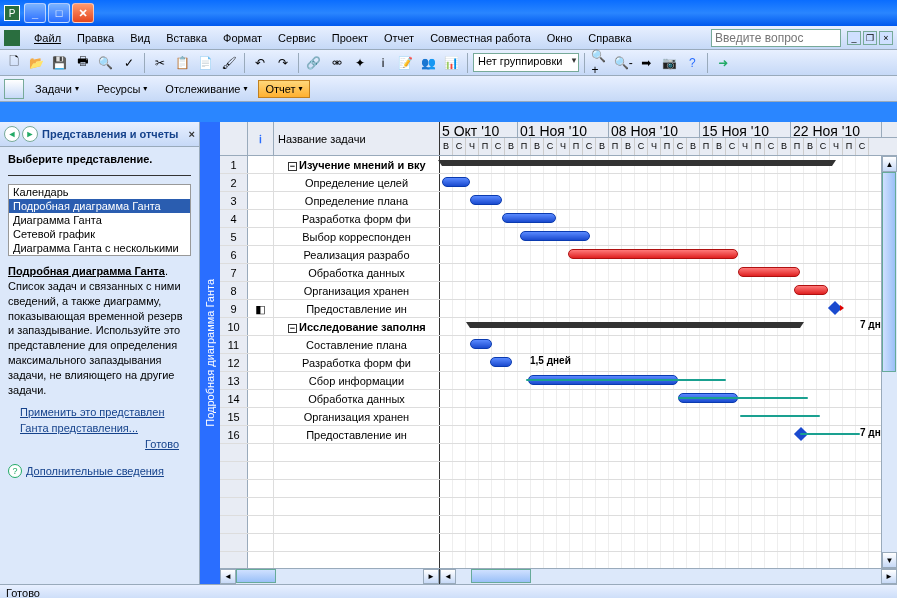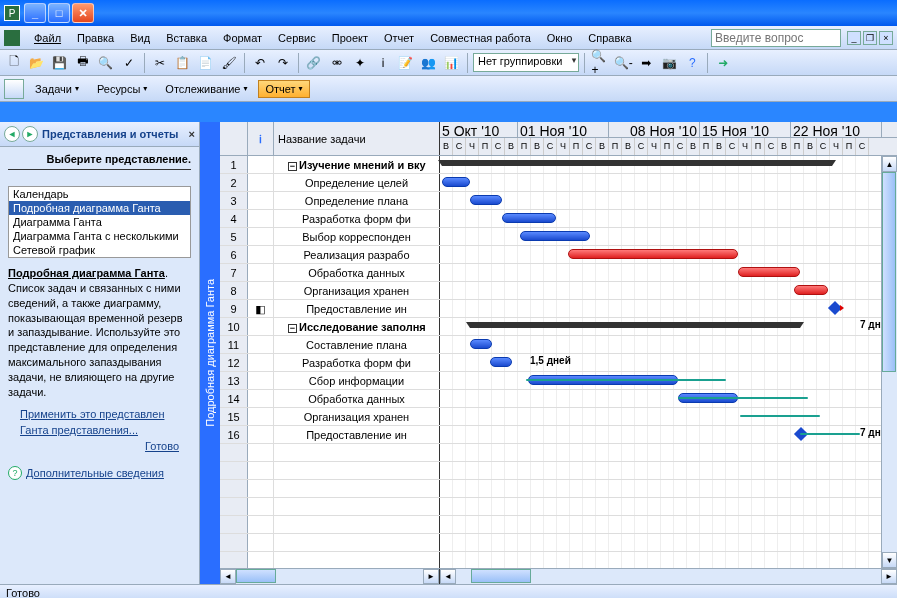--- a/index.html
+++ b/index.html
@@ -38,21 +38,21 @@
 
 .main-area { display: flex; height: 462px; }
 
 .sidepane { width: 200px; background: #dce8fa; border-right: 1px solid #9ab; display: flex; flex-direction: column; }
 .sp-header { background: linear-gradient(to bottom,#e8f0ff,#c6d9f7); padding: 4px; display: flex; align-items: center; gap: 4px; border-bottom: 1px solid #9ab; }
 .sp-nav { display: flex; gap: 2px; }
 .sp-nav-btn { width: 16px; height: 16px; border: 1px solid #7a9; background: #fff; border-radius: 8px; display: flex; align-items: center; justify-content: center; font-size: 9px; color: #2a6; }
 .sp-title { font-weight: bold; color: #15428b; flex: 1; }
 .sp-close { font-weight: bold; color: #333; cursor: default; }
 .sp-body { padding: 6px 8px; overflow: hidden; }
-.sp-heading { font-weight: bold; border-bottom: 1px solid #333; padding-bottom: 4px; margin-bottom: 16px; text-align: right; }
+.sp-heading { font-weight: bold; border-bottom: 1px solid #333; padding-bottom: 10px; margin-bottom: 8px; }
 .sp-list { background: #fff; border: 1px solid #999; margin-bottom: 8px; }
 .sp-list-item { padding: 1px 4px; }
 .sp-list-item.selected { background: #2a5db0; color: #fff; }
 .sp-desc { margin-bottom: 8px; line-height: 1.35; }
 .sp-desc b { font-weight: bold; text-decoration: underline; }
 .sp-link { color: #15428b; text-decoration: underline; display: block; margin: 4px 12px; cursor: default; }
 .sp-link.right { text-align: right; }
 .sp-footer { padding: 4px 8px; display: flex; align-items: center; gap: 4px; color: #15428b; }
 .sp-footer .qicon { width: 14px; height: 14px; background: #fff; border: 1px solid #2a6; border-radius: 7px; display: flex; align-items: center; justify-content: center; font-size: 9px; color: #2a6; }
 
@@ -204,22 +204,22 @@
       </div>
       <span class="sp-title">Представления и отчеты</span>
       <span class="sp-close">×</span>
     </div>
     <div class="sp-body">
       <div class="sp-heading">Выберите представление.</div>
       <div class="sp-list" id="view-list">
           <div class="sp-list-item">Календарь</div>
           <div class="sp-list-item selected">Подробная диаграмма Ганта</div>
           <div class="sp-list-item">Диаграмма Ганта</div>
+          <div class="sp-list-item">Сетевой график</div>
           <div class="sp-list-item">Диаграмма Ганта с несколькими</div>
-          <div class="sp-list-item">Сетевой график</div>
         </div>
       <div class="sp-desc">
         <b>Подробная диаграмма Ганта</b><span>. Список задач и связанных с ними сведений, а также диаграмму, показывающая временной резерв и запаздывание. Используйте это представление для определения максимального запаздывания задачи, не влияющего на другие задачи.</span>
       </div>
       <a class="sp-link">Применить это представлен</a>
       <a class="sp-link">Ганта представления...</a>
       <a class="sp-link right">Готово</a>
     </div>
     <div class="sp-footer">
       <span class="qicon">?</span>
@@ -233,21 +233,21 @@
 
   <div class="grid-area">
     <div class="grid-header">
       <div class="gh-corner"></div>
       <div class="gh-info">ℹ</div>
       <div class="gh-name">Название задачи</div>
       <div class="gh-timeline">
         <div class="tl-months" id="tl-months">
             <div class="tl-month" style="width: 78px;">5 Окт '10</div>
             <div class="tl-month" style="width: 91px;">01 Ноя '10</div>
-            <div class="tl-month" style="width: 91px; text-align: right;">08 Ноя '10</div>
+            <div class="tl-month" style="width: 91px;">08 Ноя '10</div>
             <div class="tl-month" style="width: 91px;">15 Ноя '10</div>
             <div class="tl-month" style="width: 91px;">22 Ноя '10</div>
           </div>
         <div class="tl-days" id="tl-days">
             <div class="tl-day">В</div>
             <div class="tl-day">С</div>
             <div class="tl-day">Ч</div>
             <div class="tl-day">П</div>
             <div class="tl-day">С</div>
             <div class="tl-day">В</div>

